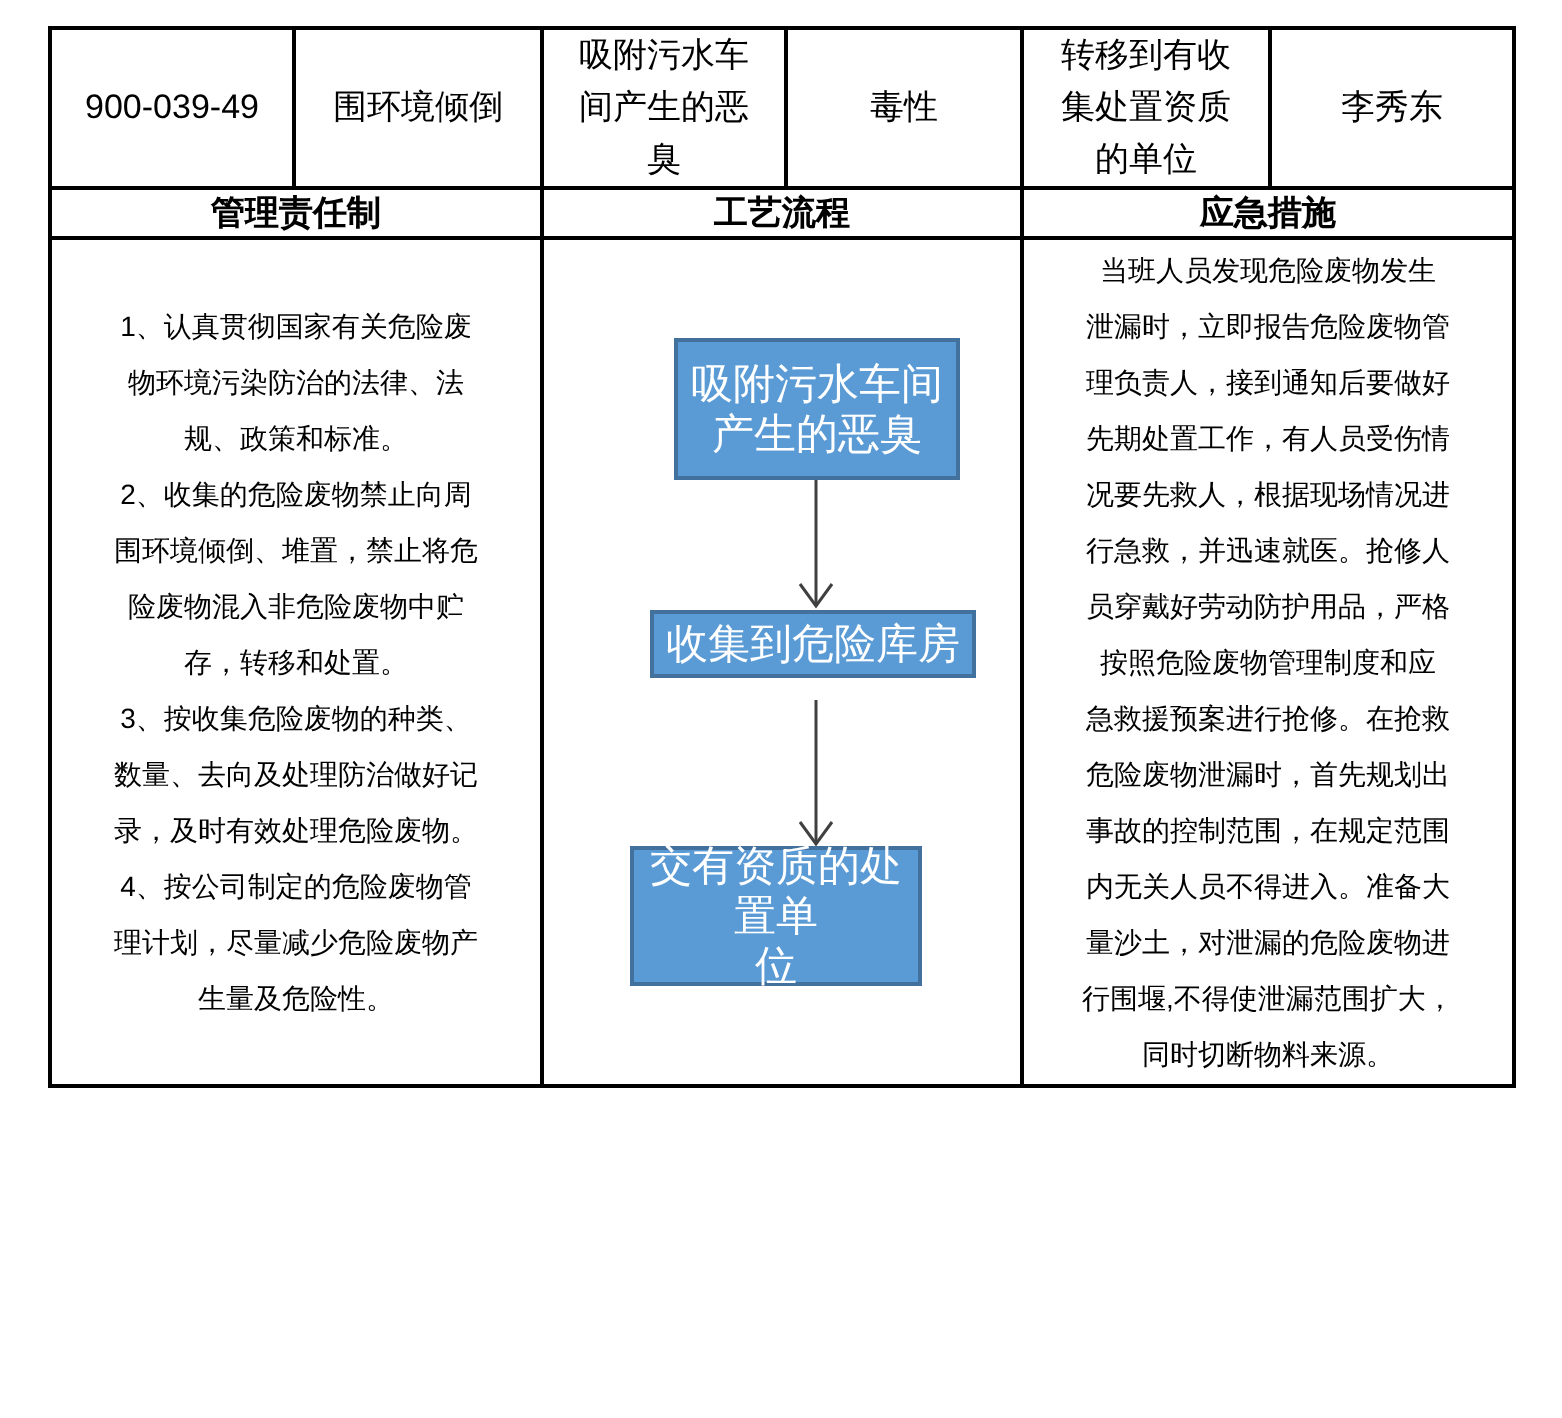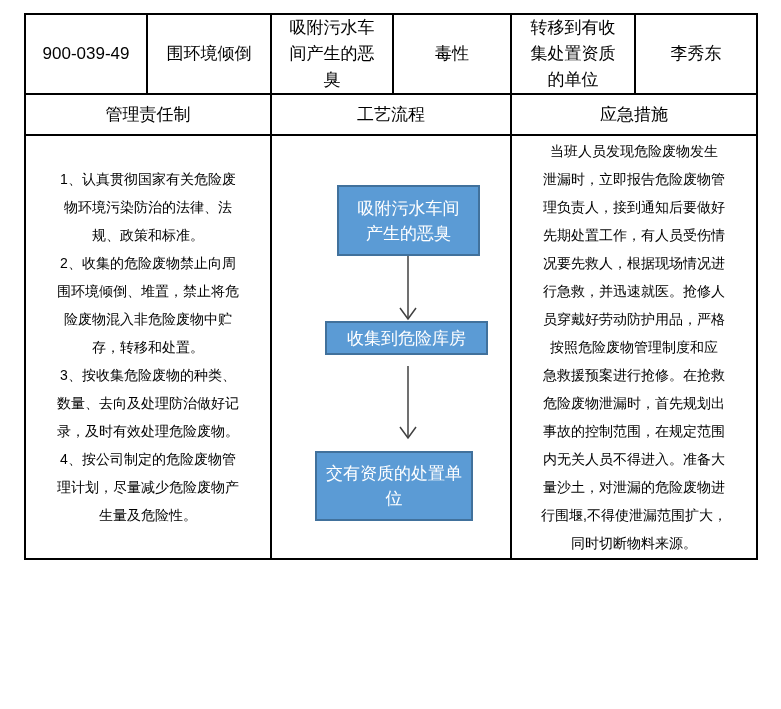--- a/index.html
+++ b/index.html
@@ -33,21 +33,21 @@
     border: 2px solid var(--line);
     text-align: center;
     vertical-align: middle;
     font-size: 17px;
     color: var(--ink);
     padding: 0;
     overflow: hidden;
   }
   .r-head td { height: 68px; }
   .r-data td { height: 80px; line-height: 26px; }
-  .r-sect td { height: 41px; }
+  .r-sect td { height: 25px; font-weight: bold; }
   .r-body td { height: 422px; vertical-align: middle; }
   .r-foot td { height: 62px; }
   .pre { white-space: pre-line; }
   .body-text {
     white-space: pre-line;
     line-height: 28px;
     font-size: 14px;
     text-align: center;
     padding: 0 1px;
   }
@@ -60,26 +60,26 @@
   .flow-box {
     position: absolute;
     background: var(--box-fill);
     border: 2px solid var(--box-border);
     color: var(--box-text);
     display: flex;
     align-items: center;
     justify-content: center;
     text-align: center;
     white-space: pre-line;
-    font-size: 17px;
+    font-size: 21px;
     line-height: 25px;
   }
   #fb1 { left: 65px; top: 49px;  width: 143px; height: 71px; }
   #fb2 { left: 53px; top: 185px; width: 163px; height: 34px; }
-  #fb3 { left: 43px; top: 303px; width: 158px; height: 70px; margin-top: 12px; }
+  #fb3 { left: 43px; top: 303px; width: 146px; height: 70px; }
 </style>
 </head>
 <body>
 
 <div class="page">
   <table class="main">
     <colgroup>
       <col style="width:122px">
         <col style="width:124px">
         <col style="width:122px">

